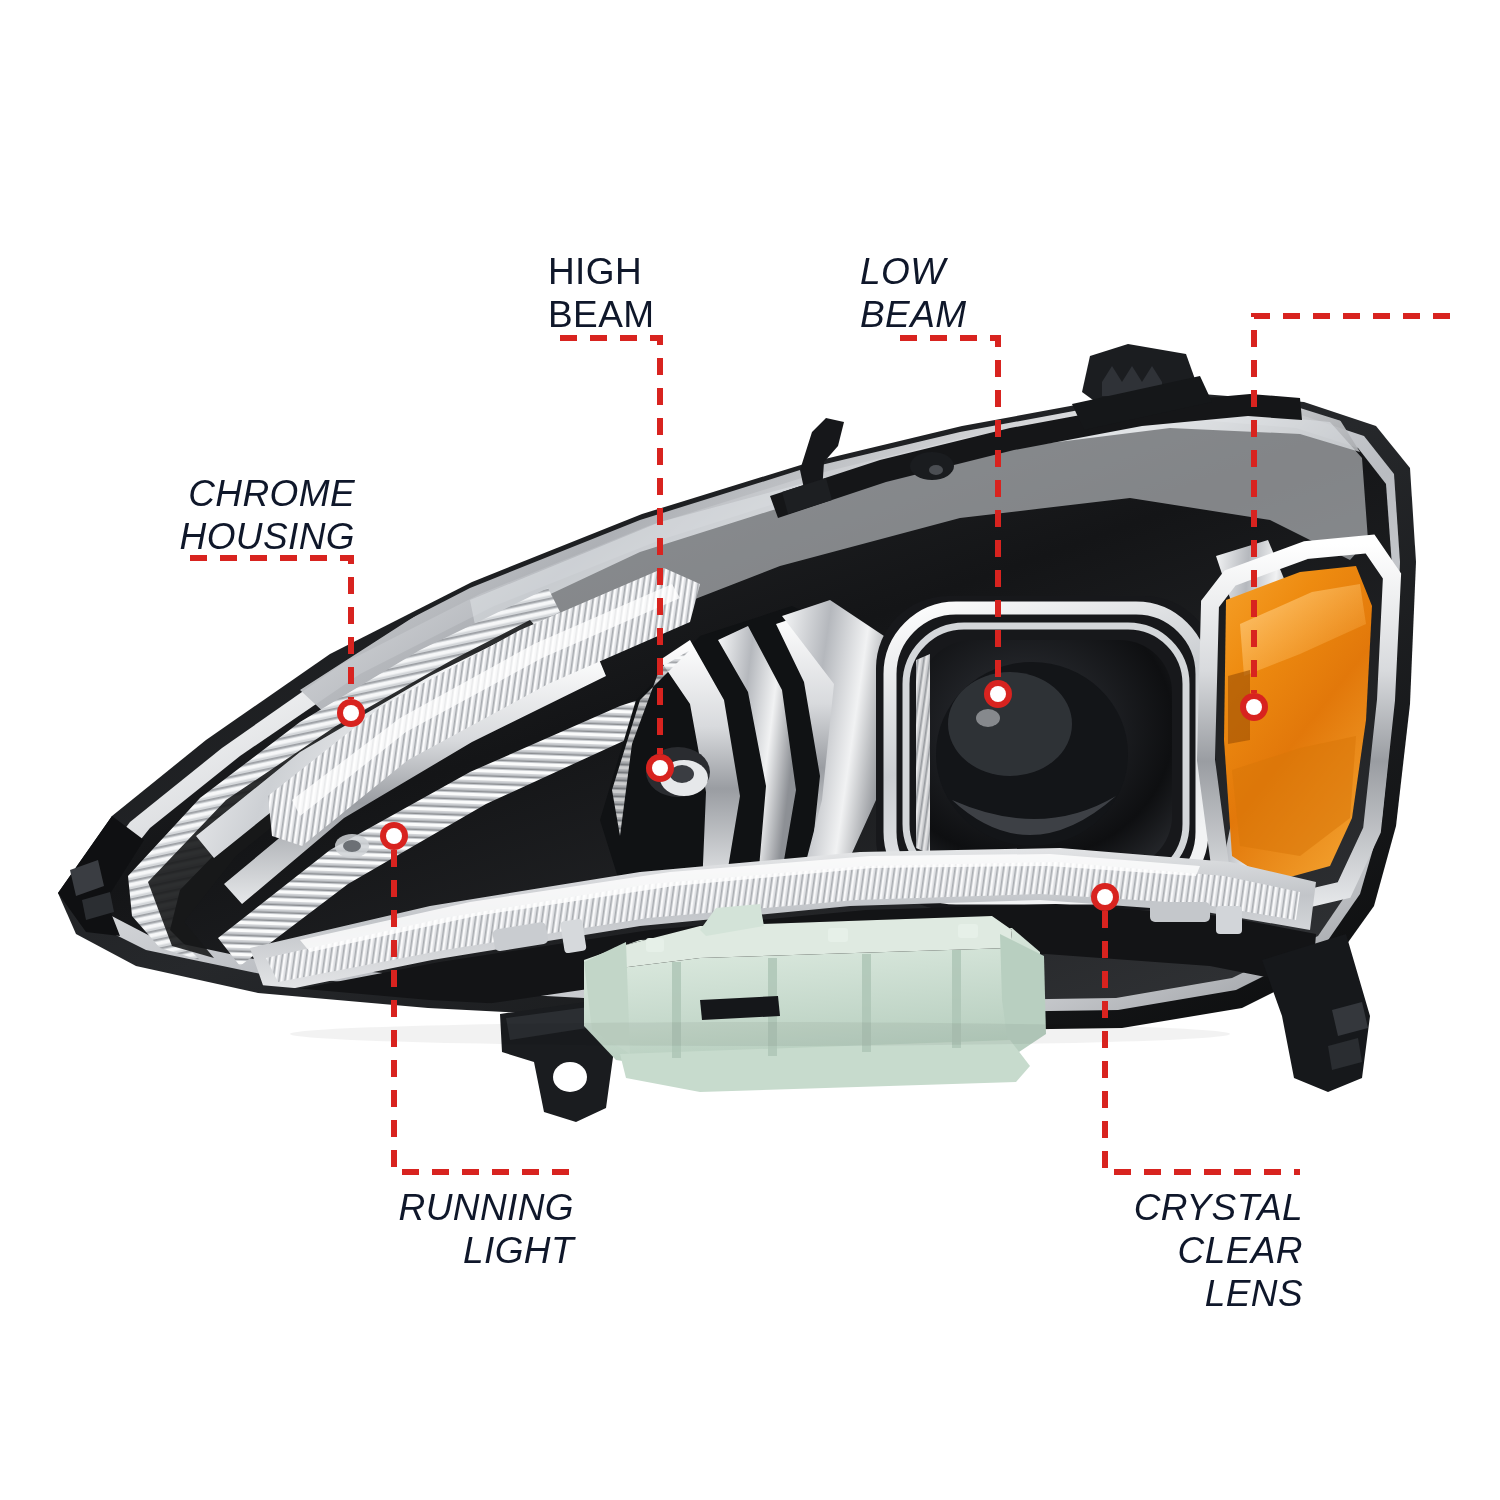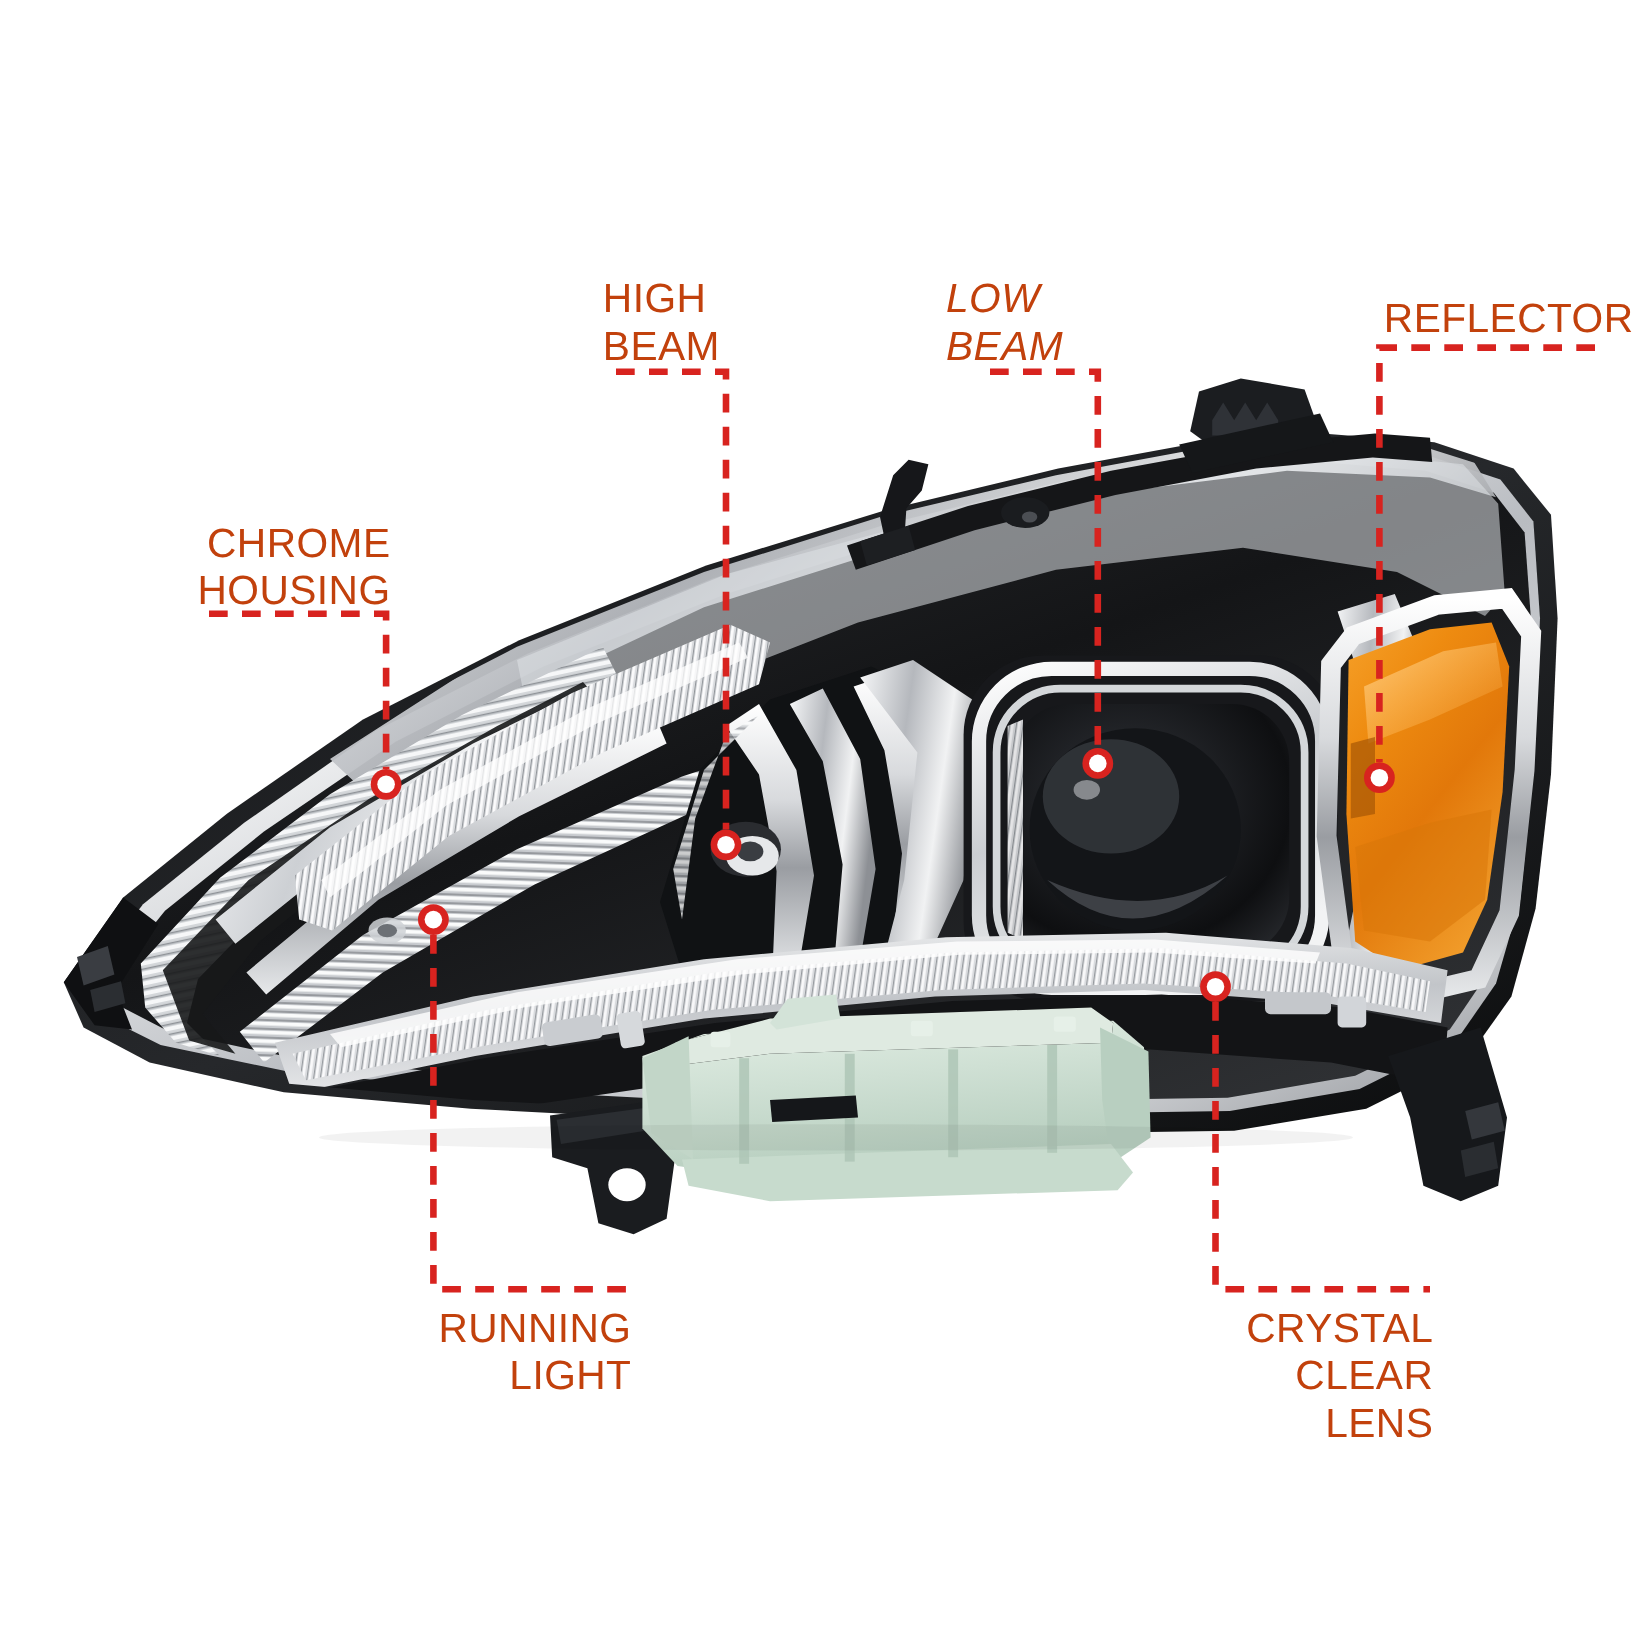--- a/index.html
+++ b/index.html
@@ -17,29 +17,29 @@
     inset: 0;
     background: #ffffff;
   }
   #product-svg {
     position: absolute;
     left: 0; top: 0;
     width: 1500px; height: 1500px;
   }
   .callout-label {
     position: absolute;
-    color: #c2410c;
+    color: #0f172a;
     font-family: "Liberation Sans", sans-serif;
     font-size: 37px;
     line-height: 43px;
     letter-spacing: 0.4px;
     white-space: pre-line;
     font-weight: 400;
   }
-  .cl-right { text-align: right; }
+  .cl-right { text-align: right; font-style: italic; }
   .cl-left  { text-align: left; }
 </style>
 </head>
 <body>
 
 <div id="stage">
 
   <svg id="product-svg" viewBox="0 0 1500 1500">
     <defs>
 
@@ -373,21 +373,20 @@
 
   <div class="callout-label cl-right" style="left:170px; top:472px; width:185px;">CHROME
 HOUSING</div>
 
   <div class="callout-label cl-left" style="left:548px; top:250px; width:190px;">HIGH
 BEAM</div>
 
   <div class="callout-label cl-left" style="left:860px; top:250px; width:190px;font-style:italic;">LOW
 BEAM</div>
 
-  <div class="callout-label cl-left" style="left:1258px; top:268px; width:220px;">REFLECTOR</div>
 
   <div class="callout-label cl-right" style="left:1105px; top:1186px; width:198px;">CRYSTAL
 CLEAR LENS</div>
 
   <div class="callout-label cl-right" style="left:392px; top:1186px; width:182px;">RUNNING
 LIGHT</div>
 
 </div>
 
 </body></html>

